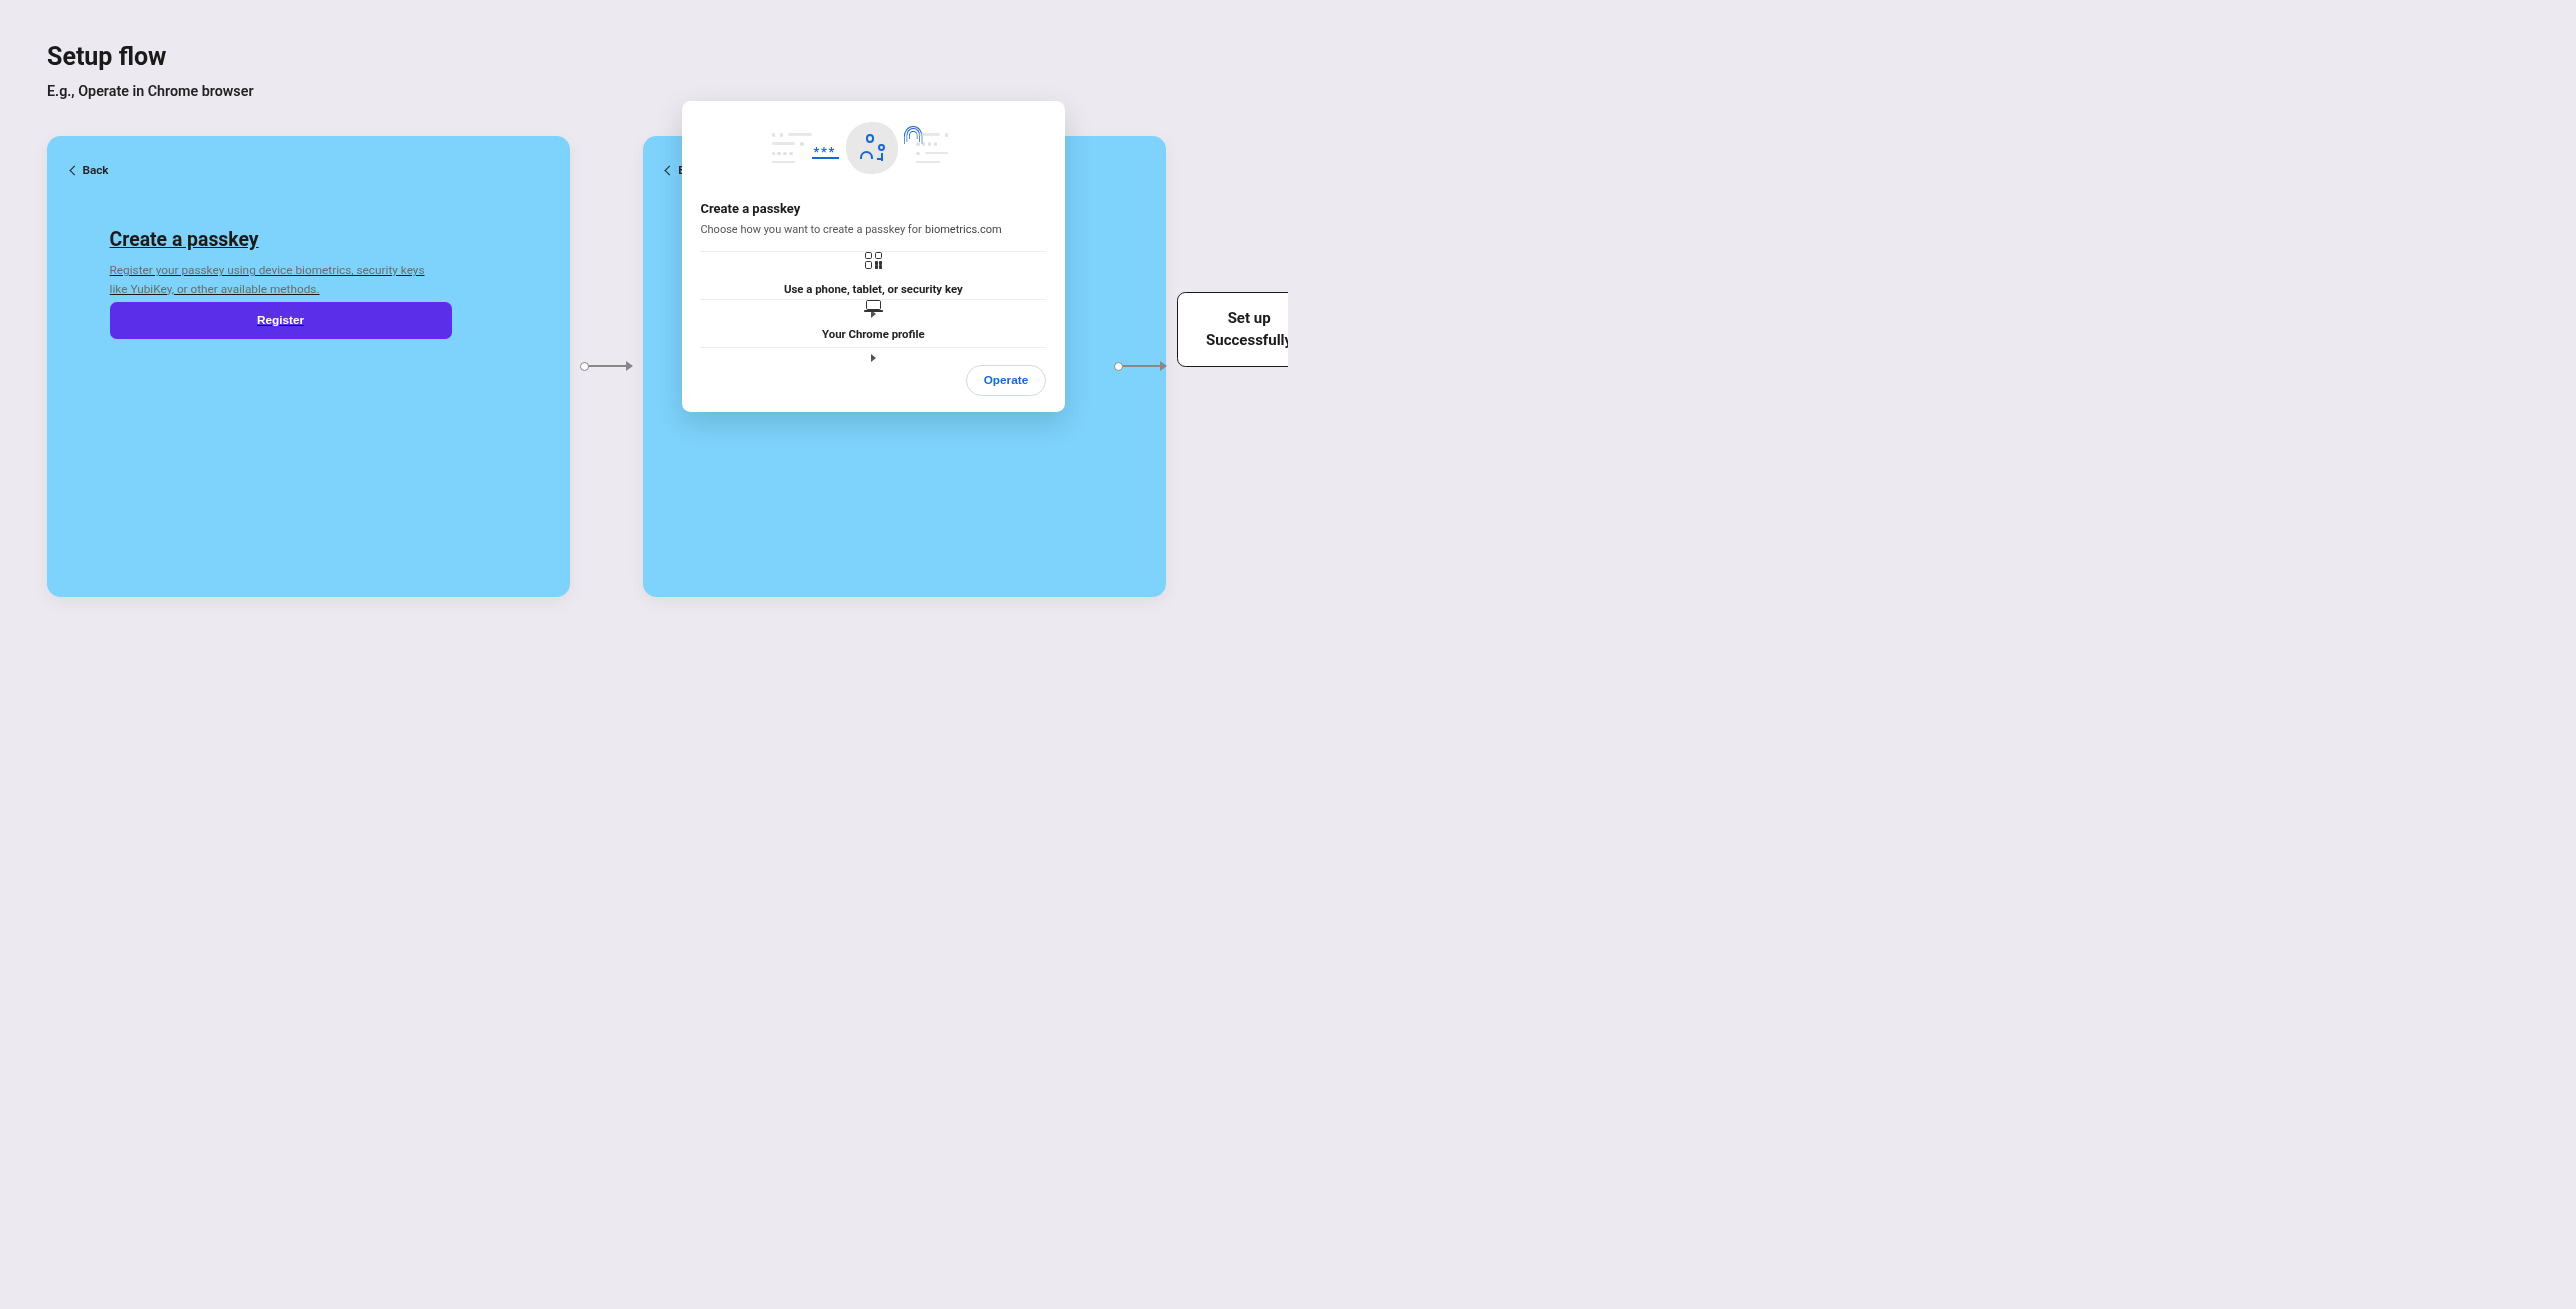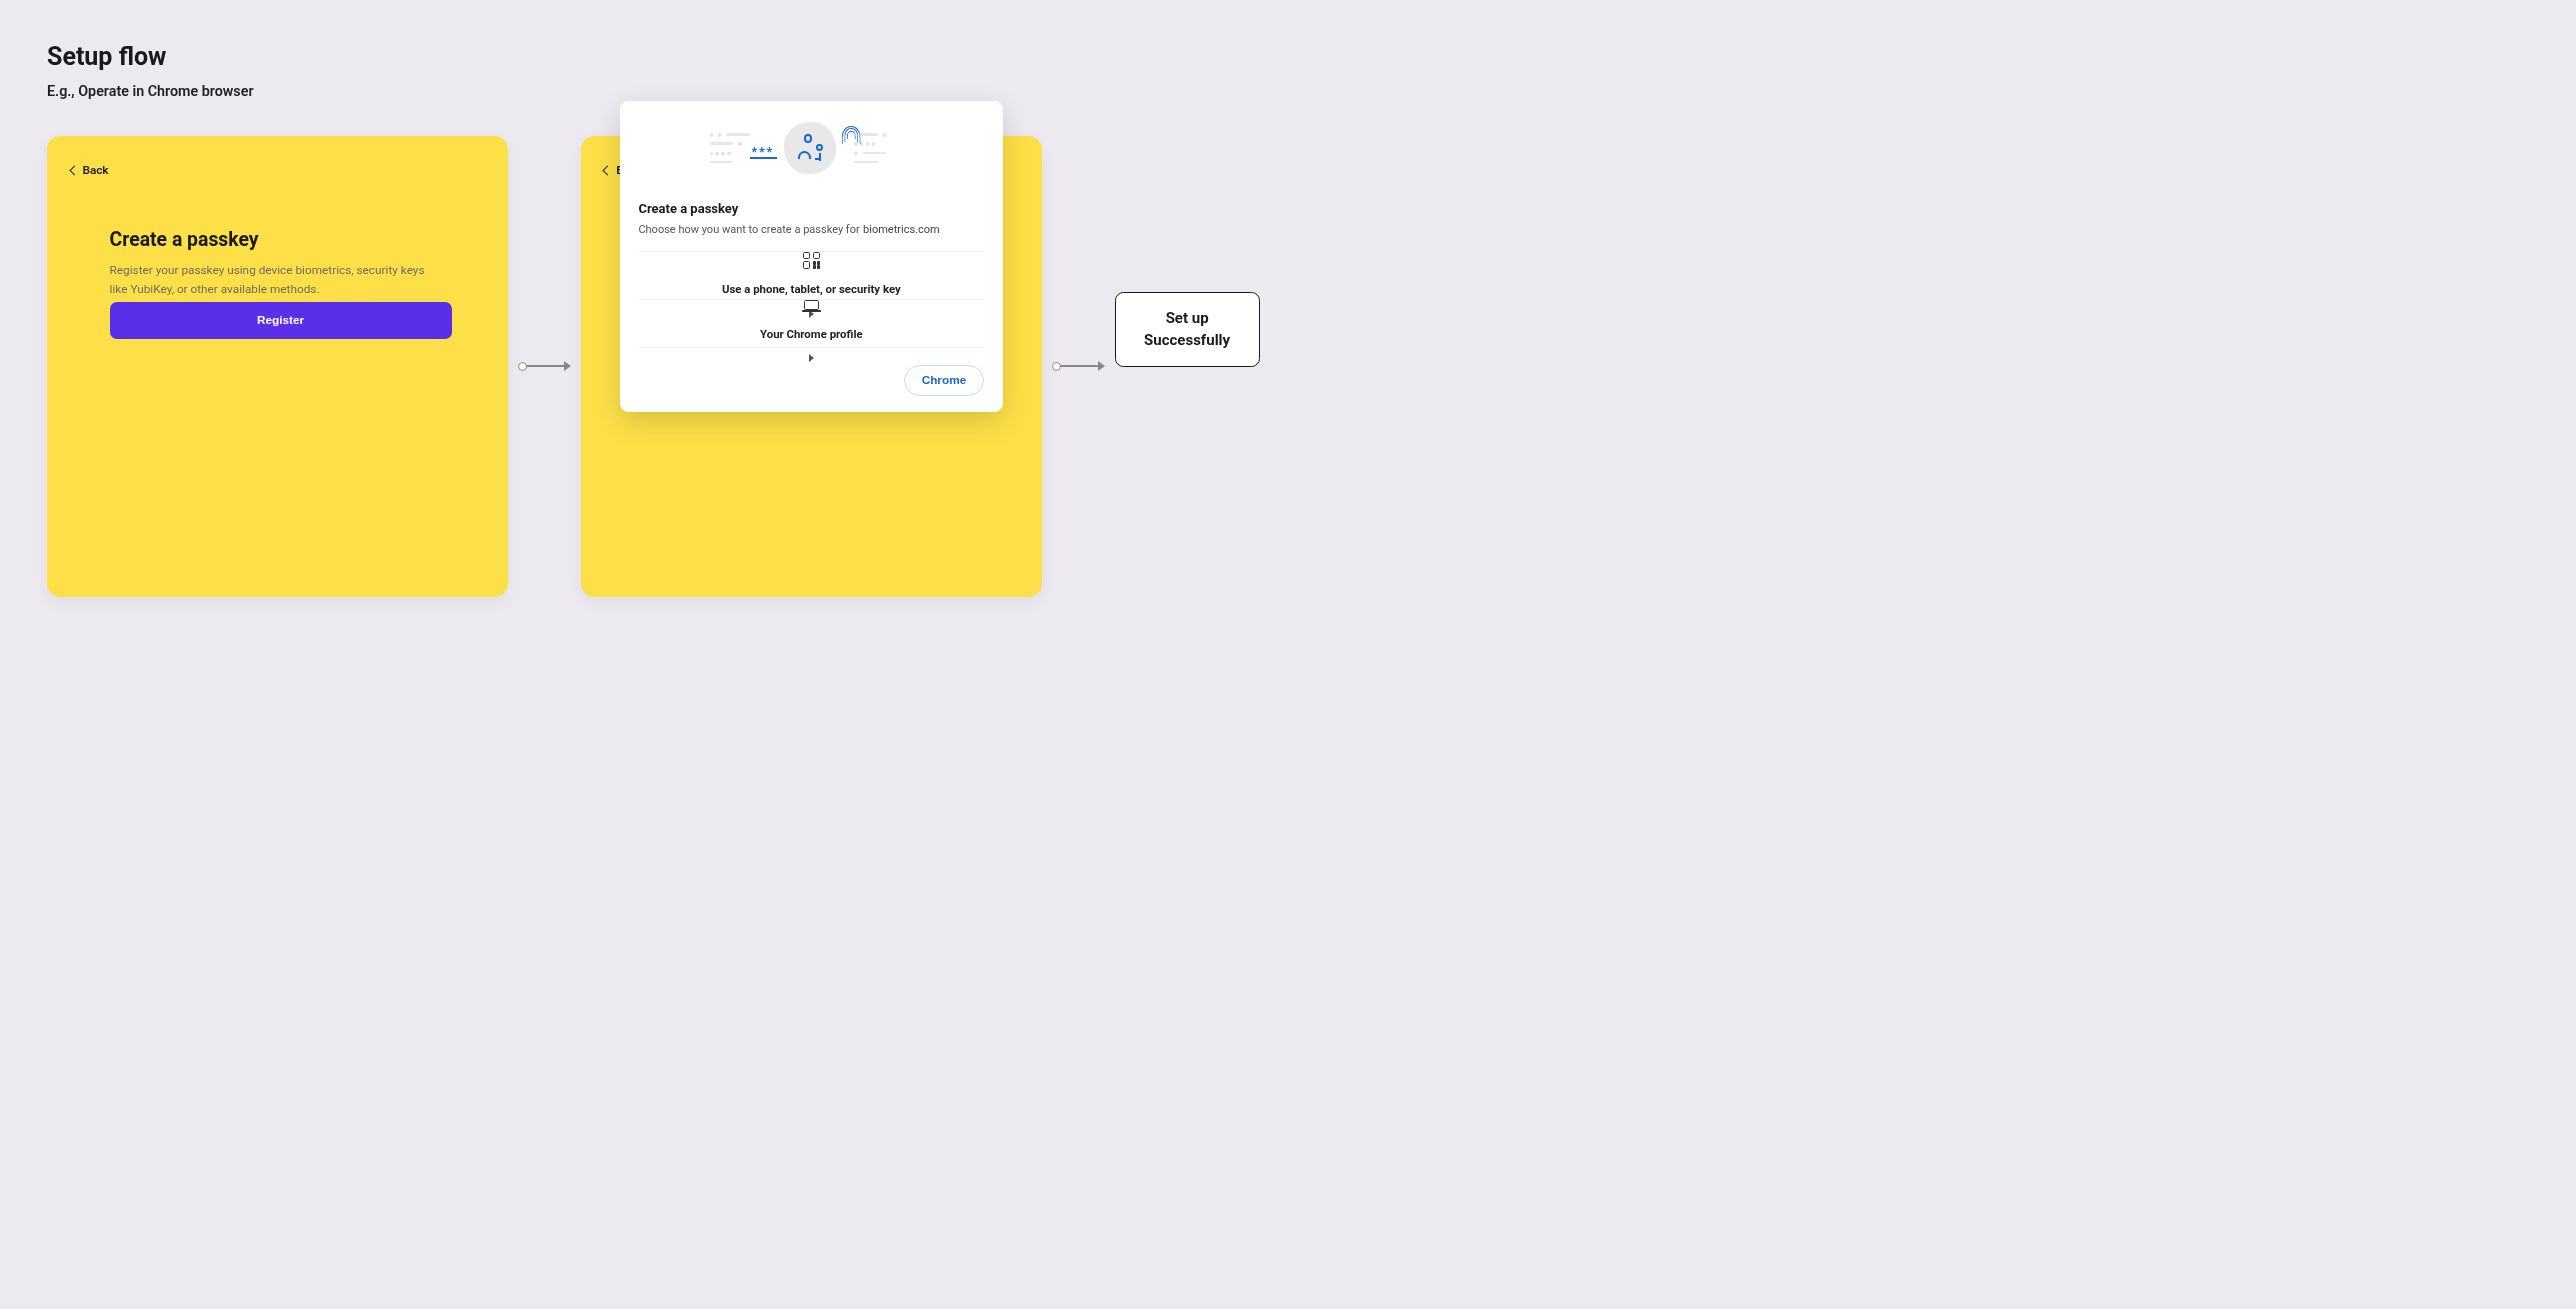--- a/index.html
+++ b/index.html
@@ -23,27 +23,28 @@
     color: #222;
     margin-bottom: 37px;
   }
   .flow-row {
     display: flex;
     align-items: flex-start;
   }
   
   .card {
     position: relative;
-    width: 461px;
+    width: 523px;
     height: 461px;
-    background: #fde047;
+    background: #7dd3fc;
     border-radius: 13.5px;
     box-shadow: 0 5px 17px rgba(0,0,0,0.06);
     padding: 25px 23.6px;
     flex: 0 0 auto;
+    text-decoration: underline;
   }
   .back-link {
     display: inline-flex;
     align-items: center;
     gap: 5px;
     font-size: 11.8px;
     font-weight: 600;
     color: #222;
     cursor: pointer;
     user-select: none;
@@ -496,21 +497,21 @@
                 <div class="laptop-base"></div>
               </span>
             </span>
             <span class="label">Your Chrome profile</span>
             <span class="tri-right"></span>
           </div>
         </div>
       </div>
 
       <div class="ov-footer">
-        <button class="cancel-btn">Chrome</button>
+        <button class="cancel-btn">Operate</button>
       </div>
     </div>
   </div>
 
   <div class="arrow-wrap">
     <div class="arrow">
       <span class="arrow-dot"></span>
       <span class="arrow-line l2"></span>
       <span class="arrow-head"></span>
     </div>

